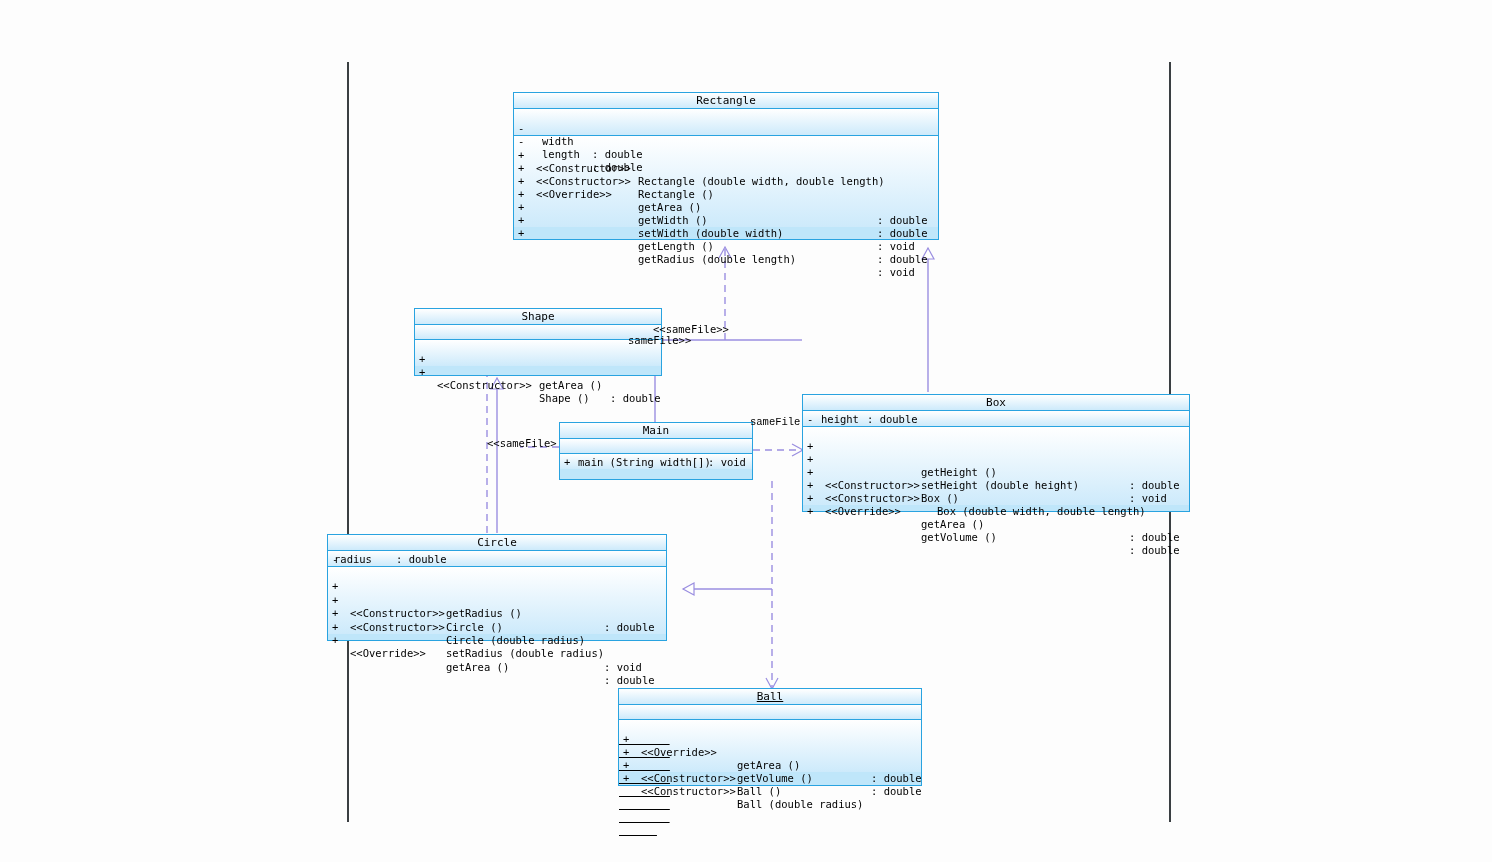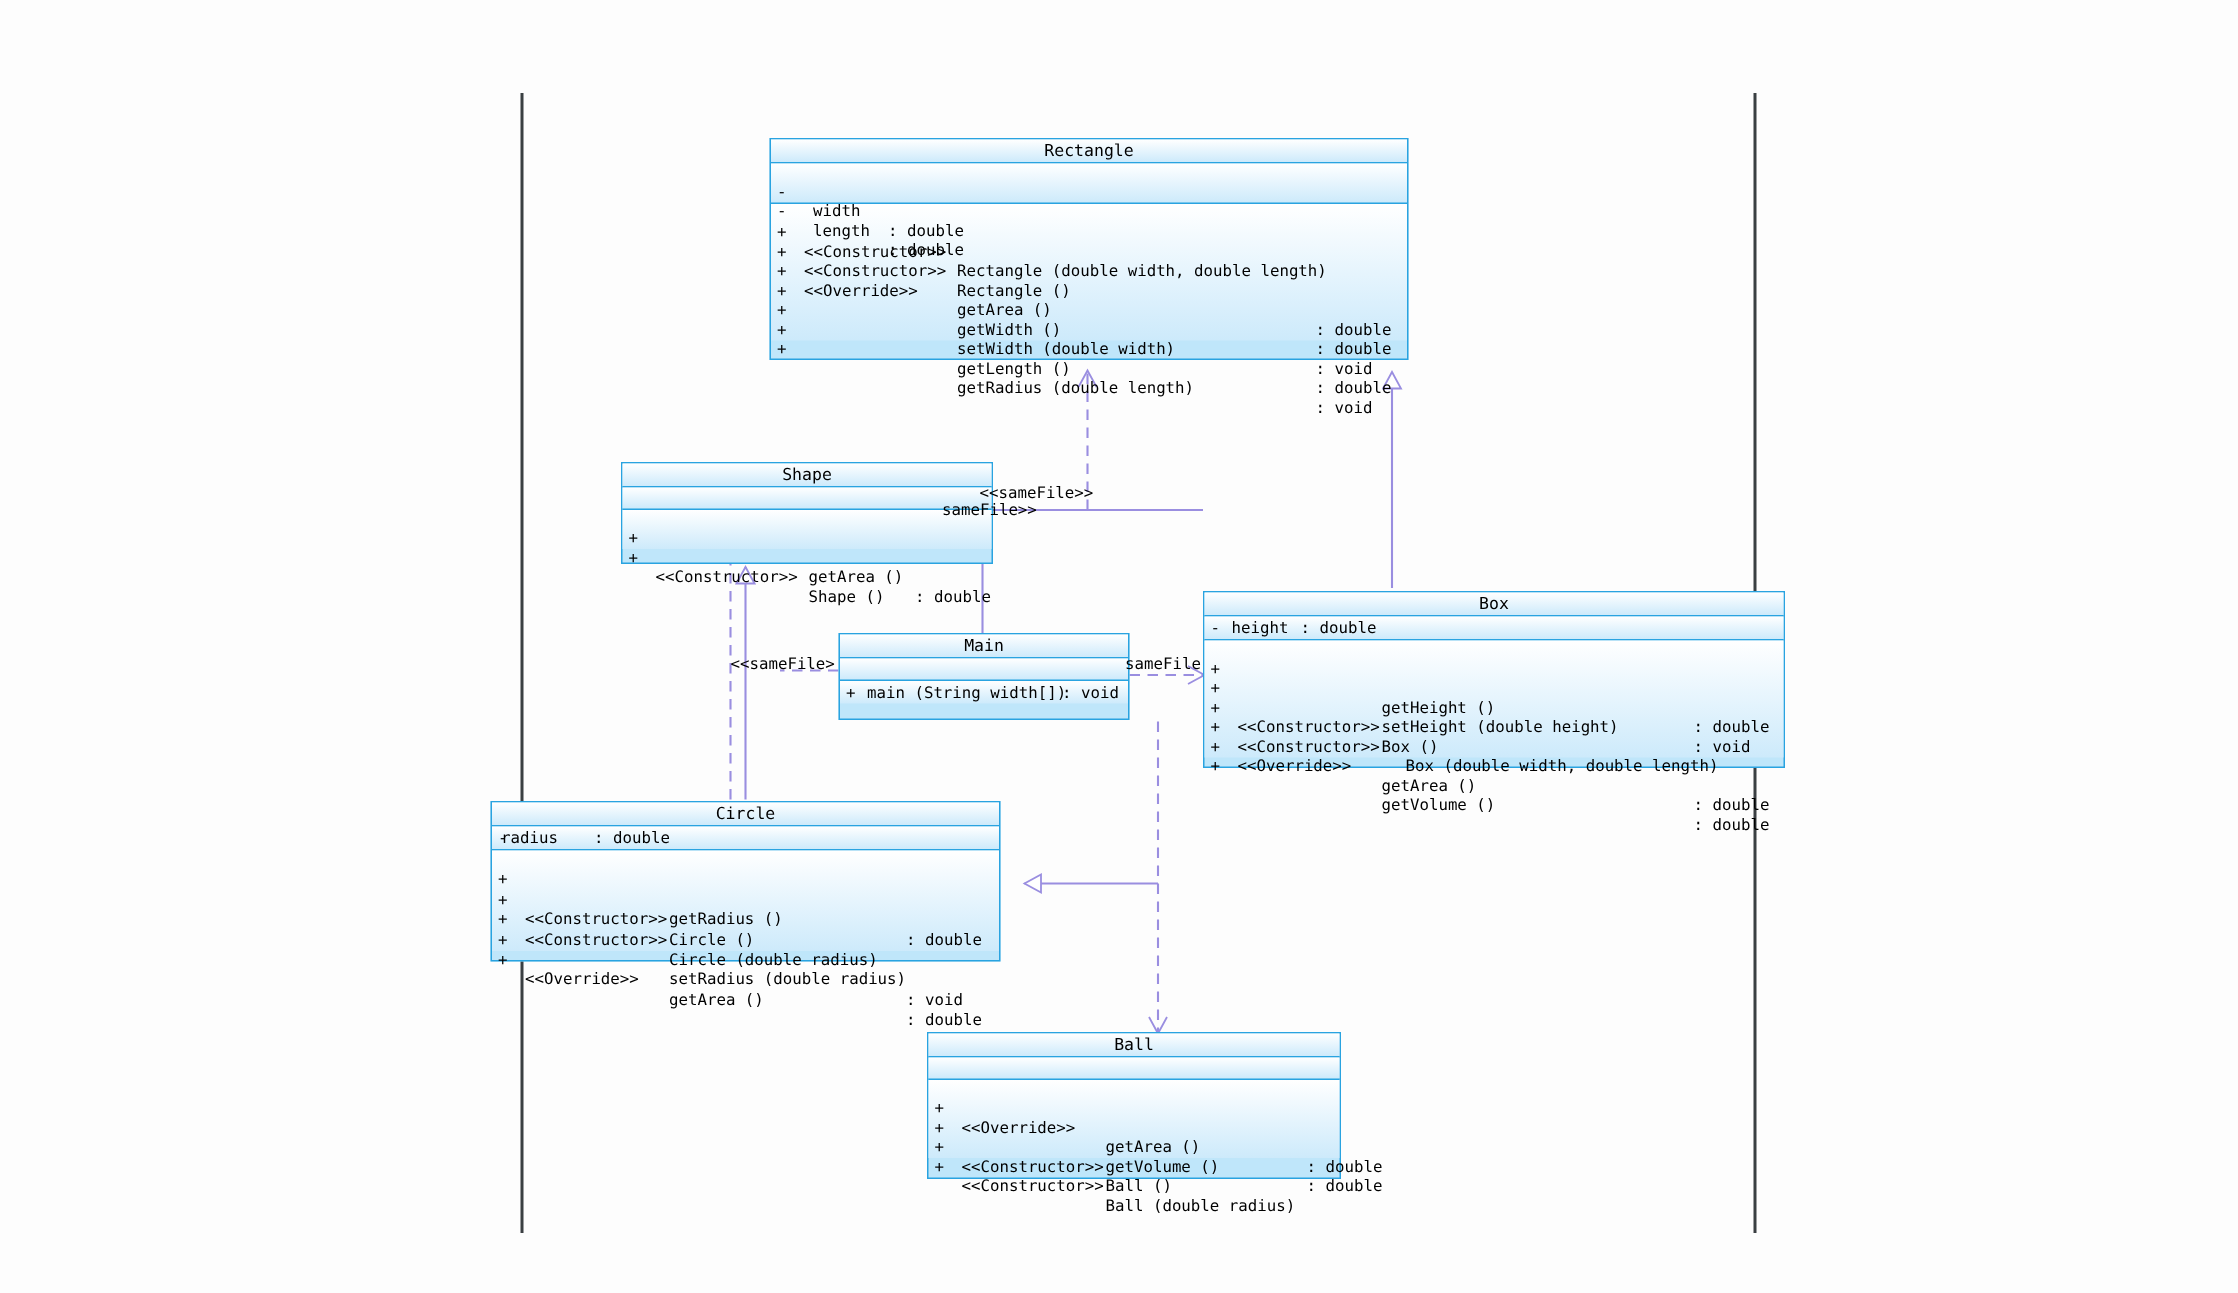--- a/index.html
+++ b/index.html
@@ -253,21 +253,21 @@
       </div>
       <div class="row" style="line-height:13.4px;height:13.4px;">
         <span class="vis">+</span>
         <span class="ster" style="left:22px">&lt;&lt;Override&gt;&gt;</span>
         <span class="nm" style="left:118px">getArea ()</span>
         <span class="ty" style="left:276px">: double</span>
       </div>
     </div>
   </div>
 
-  <div class="uml" style="left:618px;top:688px;width:276px;height:98px;">
+  <div class="uml" style="left:618px;top:688px;width:304px;height:98px;text-decoration:underline;">
     <div class="comp">
       <div class="title">Ball</div>
     </div>
     <div class="comp emptycomp"></div>
     <div class="comp last">
       <div class="row">
         <span class="vis">+</span>
         <span class="ster" style="left:22px">&lt;&lt;Override&gt;&gt;</span>
         <span class="nm" style="left:118px">getArea ()</span>
         <span class="ty" style="left:252px">: double</span>
@@ -289,15 +289,15 @@
         <span class="ster" style="left:22px">&lt;&lt;Constructor&gt;&gt;</span>
         <span class="nm" style="left:118px">Ball (double radius)</span>
         <span class="ty" style="left:252px"></span>
       </div>
     </div>
   </div>
 
   <div class="edgelabel" style="left:653px;top:323px;">&lt;&lt;sameFile&gt;&gt;</div>
   <div class="edgelabel" style="left:628px;top:334px;">sameFile&gt;&gt;</div>
   <div class="edgelabel" style="left:487px;top:437px;">&lt;&lt;sameFile&gt;</div>
-  <div class="edgelabel" style="left:750px;top:437px;">sameFile</div>
+  <div class="edgelabel" style="left:750px;top:416px;font-family:Liberation Mono, monospace;">sameFile</div>
 
 </div>
 
 </body></html>

